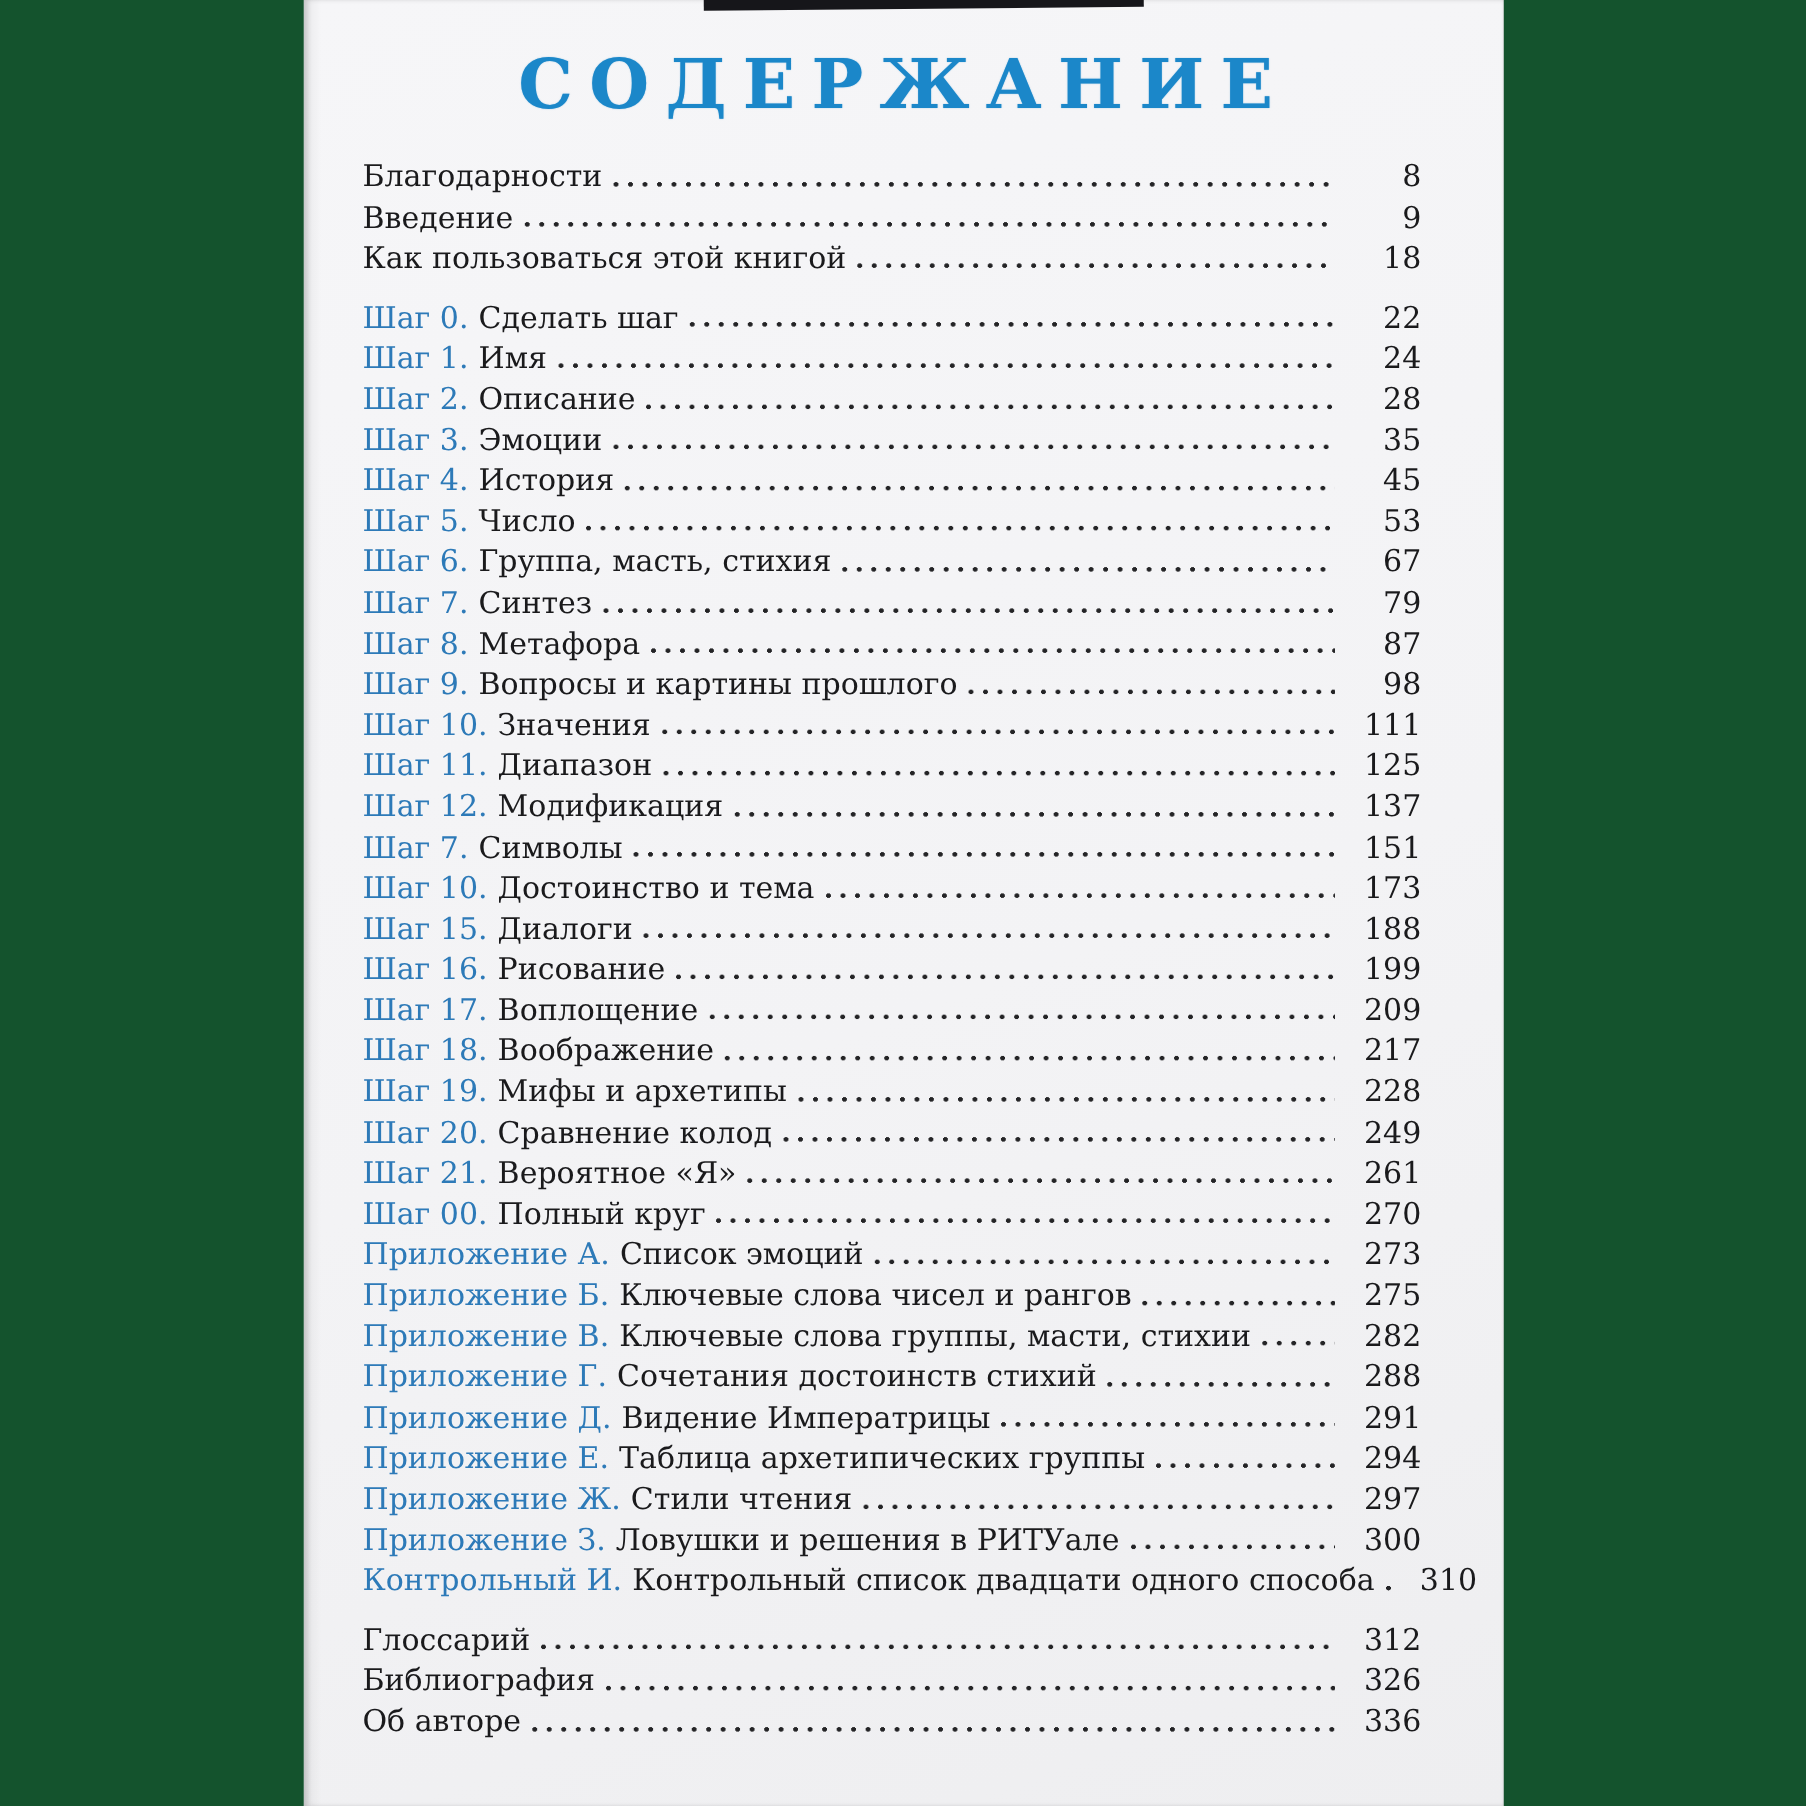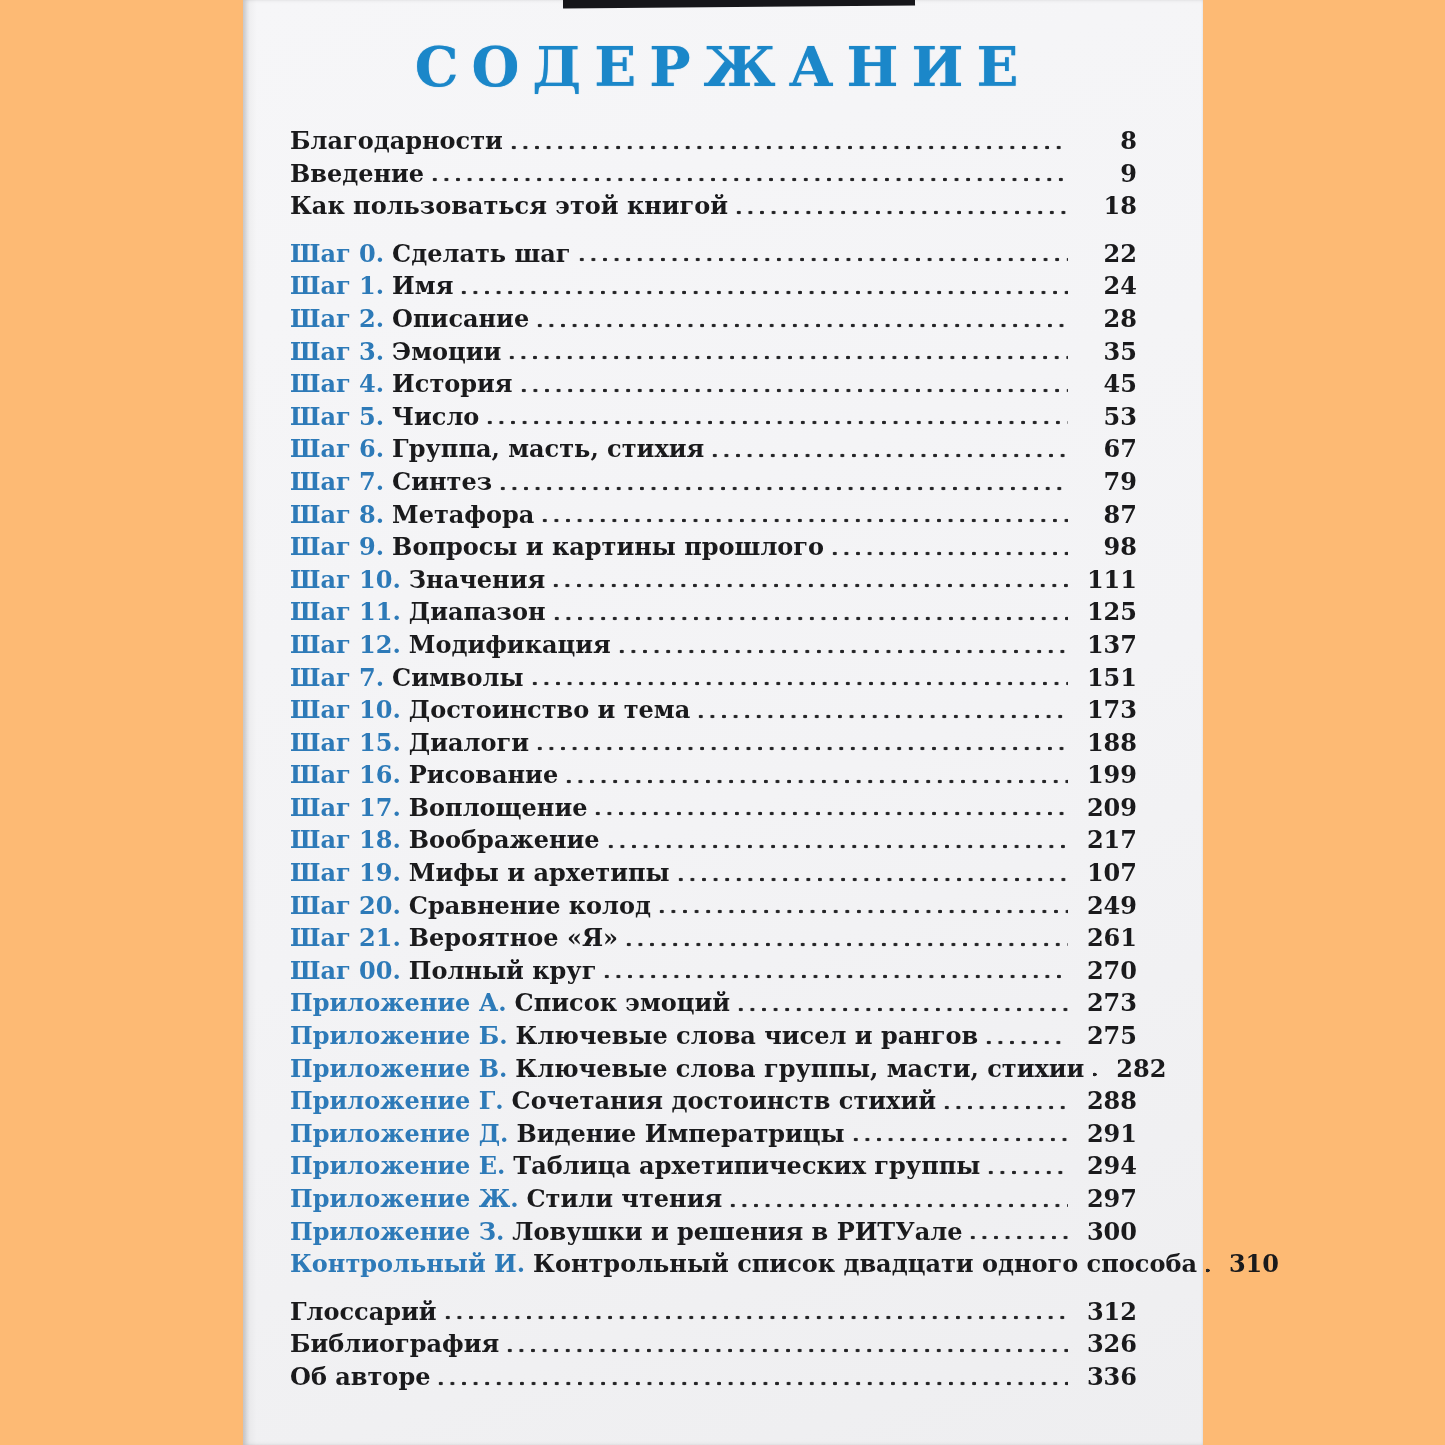--- a/index.html
+++ b/index.html
@@ -5,21 +5,21 @@
   html, body {
     margin: 0; padding: 0;
     width: 1445px; height: 1445px;
     background: #ffffff;
     overflow: hidden;
     font-family: "DejaVu Serif", "Liberation Serif", serif;
   }
   .photo-bg {
     position: relative;
     width: 1445px; height: 1445px;
-    background: #fdba74;
+    background: #14532d;
   }
   .book-page {
     position: absolute;
     left: 243px; top: 0;
     width: 960px; height: 1445px;
     background: linear-gradient(160deg, #f6f6f8 0%, #f3f3f5 55%, #eeeef0 100%);
     box-shadow: inset 3px 0 4px rgba(0,0,0,0.10), inset -1px 0 2px rgba(0,0,0,0.05);
   }
   .page-edge {
     position: absolute; left: 0; top: 0; bottom: 0; width: 14px;
@@ -47,21 +47,20 @@
     color: var(--text-color, #1a1a1c);
   }
   .toc-group { margin: 0; }
   .toc-group.gap-before { margin-top: 15px; }
   .toc-entry {
     display: flex;
     align-items: flex-start;
     font-size: 24px;
     line-height: 32.6px;
     white-space: nowrap;
-    font-weight: bold;
   }
   .toc-prefix {
     color: var(--accent-blue, #2d7ab8);
     margin-right: 8px;
   }
   .toc-leader {
     flex: 1;
     position: relative;
     align-self: stretch;
     min-width: 18px;
@@ -249,21 +248,21 @@
             <span class="toc-prefix">Шаг 18.</span>
             <span class="toc-label">Воображение</span>
             <span class="toc-leader"></span>
             <span class="toc-pagenum">217</span>
           </div>
 
           <div class="toc-entry">
             <span class="toc-prefix">Шаг 19.</span>
             <span class="toc-label">Мифы и архетипы</span>
             <span class="toc-leader"></span>
-            <span class="toc-pagenum">107</span>
+            <span class="toc-pagenum">228</span>
           </div>
 
           <div class="toc-entry">
             <span class="toc-prefix">Шаг 20.</span>
             <span class="toc-label">Сравнение колод</span>
             <span class="toc-leader"></span>
             <span class="toc-pagenum">249</span>
           </div>
 
           <div class="toc-entry">

